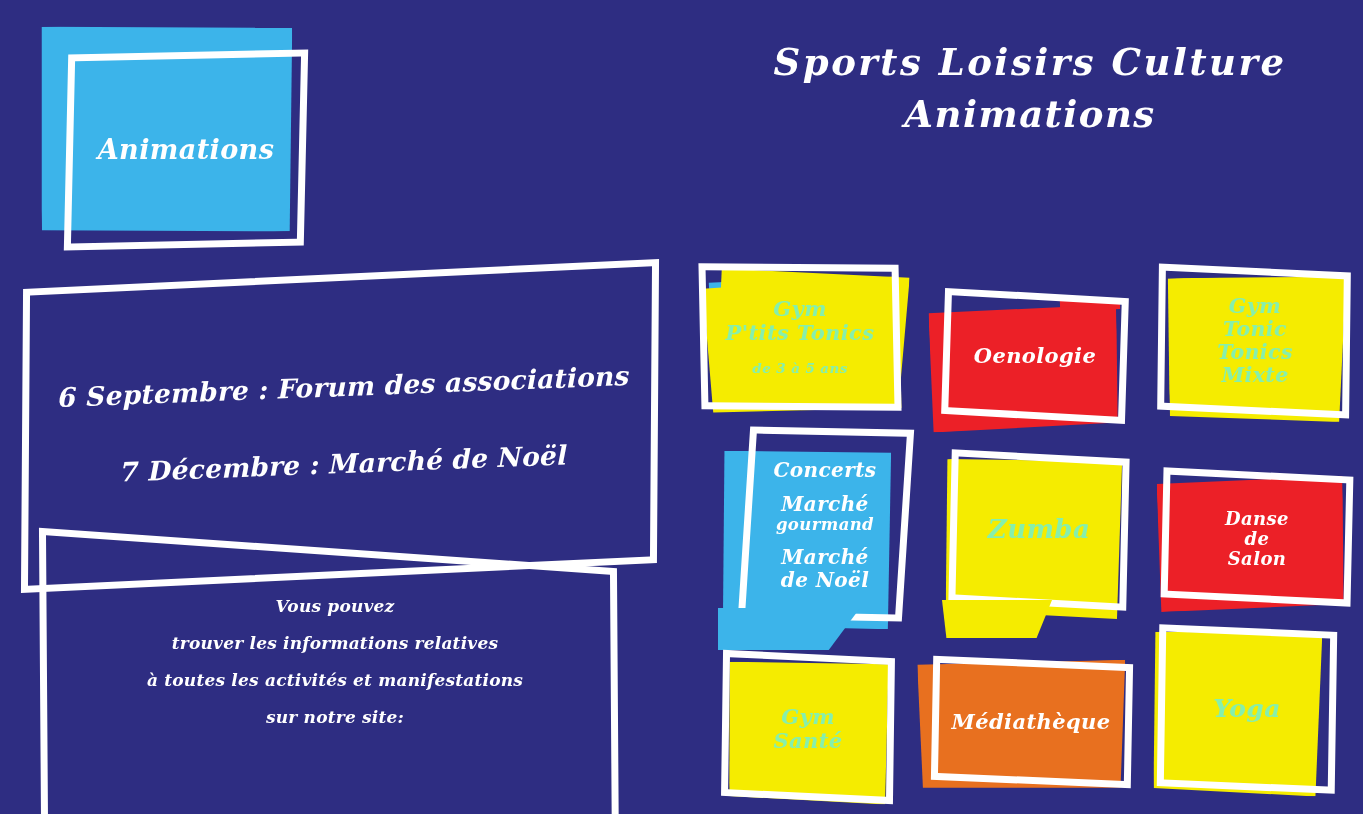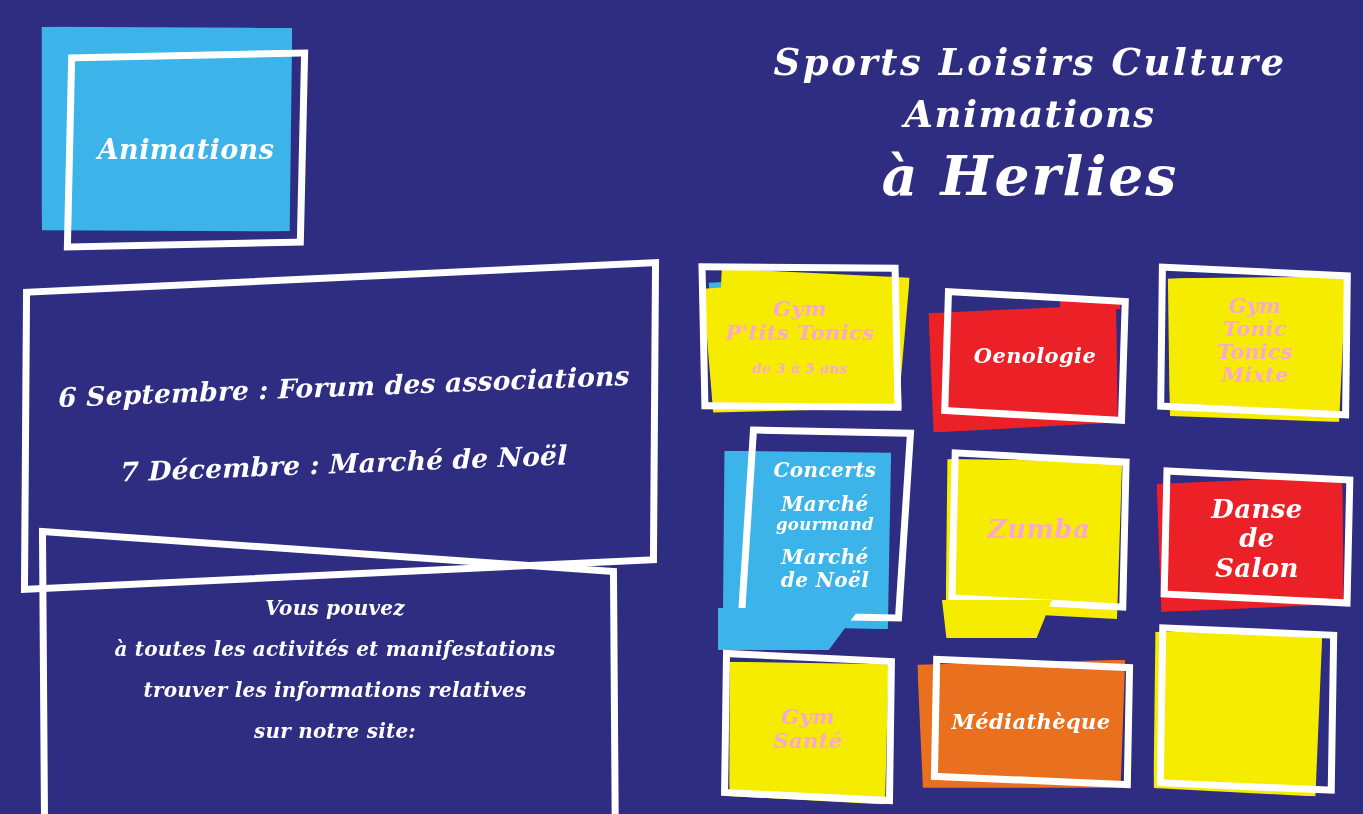--- a/index.html
+++ b/index.html
@@ -18,21 +18,21 @@
   .card-label{
     position:absolute;
     display:flex;flex-direction:column;align-items:center;justify-content:center;
     text-align:center;
     font-family:"DejaVu Serif", serif;
     font-weight:bold;font-style:italic;
     line-height:1.12;
     letter-spacing:.4px;
     pointer-events:none;
   }
-  .dark{color:#f9a8d4;text-align:center;}
+  .dark{color:#86efac;text-align:center;}
   .light{color:#ffffff;}
 
   
   #anim-fill{
     left:38px;top:22px;width:258px;height:214px;
     background:#3cb4ea;
     transform:rotate(-2.2deg);
     clip-path:polygon(3% 0%, 100% 5%, 96% 100%, 0% 95%);
   }
   #anim-frame{
@@ -65,21 +65,21 @@
     transform:skewY(4.4deg) rotate(-0.4deg);
   }
   #info-text{
     left:55px;top:596px;width:560px;
     display:flex;flex-direction:column;align-items:center;
     gap:17px;
     color:#fff;font-weight:bold;font-style:italic;
     font-family:"DejaVu Serif", serif;
     text-align:center;
   }
-  #info-text .l{font-size:20px;letter-spacing:.2px;white-space:nowrap;text-align:right;}
+  #info-text .l{font-size:17px;letter-spacing:.2px;white-space:nowrap;text-align:right;}
   #info-text .url{
     font-size:37px;color:#3cb4ea;margin-top:12px;letter-spacing:.5px;white-space:nowrap;
   }
 
   
   #title{
     left:720px;top:22px;width:620px;
     text-align:center;color:#ffffff;
     font-family:"DejaVu Serif", serif;
     font-weight:bold;font-style:italic;margin-top:16px;
@@ -121,21 +121,21 @@
   
   #c5-fill{left:944px;top:457px;width:180px;height:164px;background:#f5ec00;transform:rotate(-1.4deg);
            clip-path:polygon(3% 0%, 100% 4%, 95% 100%, 0% 92%);}
   #c5-frame{left:950px;top:454px;width:178px;height:152px;transform:rotate(1.3deg) skewY(1.8deg);}
   #c5-text{left:950px;top:452px;width:178px;height:156px;font-size:26px;font-style:italic;}
 
   
   #c6-fill{left:1158px;top:478px;width:186px;height:132px;background:#ec2027;transform:rotate(-1.3deg);
            clip-path:polygon(0% 3%, 100% 0%, 99% 97%, 1% 100%);}
   #c6-frame{left:1162px;top:472px;width:190px;height:130px;transform:rotate(1.3deg) skewY(1.5deg);}
-  #c6-text{left:1162px;top:474px;width:190px;height:130px;font-size:26px;}
+  #c6-text{left:1162px;top:474px;width:190px;height:130px;font-size:18px;}
 
   
   #c7-fill{left:728px;top:660px;width:162px;height:146px;background:#f5ec00;transform:rotate(-1.2deg);
            clip-path:polygon(2% 0%, 100% 4%, 96% 100%, 0% 92%);}
   #c7-frame{left:722px;top:654px;width:172px;height:146px;transform:rotate(0.8deg) skewY(2deg);}
   #c7-text{left:722px;top:656px;width:172px;height:146px;font-size:21px;}
 
   
   #c8-fill{left:918px;top:661px;width:208px;height:128px;background:#e8701f;transform:rotate(-0.7deg);
            clip-path:polygon(0% 2%, 100% 0%, 97% 100%, 2% 98%);}
@@ -161,34 +161,33 @@
 
 <div class="poster">
 
   <div class="shape" id="anim-fill"></div>
   <div class="frame" id="anim-frame"></div>
   <div class="card-label light" id="anim-text">Animations</div>
 
   <div class="abs" id="title">
     <div class="t1">Sports  Loisirs  Culture</div>
     <div class="t2">Animations</div>
-    <div class="t3">à   Herlies</div>
   </div>
 
   <div class="frame" id="dates-frame"></div>
   <div class="abs" id="dates-text">
     <div>6 Septembre : Forum des associations</div>
     <div>7 Décembre : Marché de Noël</div>
   </div>
 
   <div class="frame" id="info-frame"></div>
   <div class="abs" id="info-text">
     <div class="l">Vous pouvez</div>
+    <div class="l">trouver les informations relatives</div>
     <div class="l">à toutes les activités et manifestations</div>
-    <div class="l">trouver les informations relatives</div>
     <div class="l">sur notre site:</div>
   </div>
 
   <div class="shape" id="deco-cyan-tl"></div>
   <div class="shape" id="deco-red-top"></div>
 
   <div class="shape" id="c1-back"></div>
   <div class="shape" id="c1-fill"></div>
   <div class="frame" id="c1-frame"></div>
   <div class="card-label dark" id="c1-text">
@@ -249,14 +248,17 @@
   </div>
 
   <div class="shape" id="c8-fill"></div>
   <div class="frame" id="c8-frame"></div>
   <div class="card-label light" id="c8-text">
     <span>Médiathèque</span>
   </div>
 
   <div class="shape" id="c9-fill"></div>
   <div class="frame" id="c9-frame"></div>
+  <div class="card-label dark" id="c9-text">
+    <span>Yoga</span>
+  </div>
 
 </div>
 
 </body></html>

